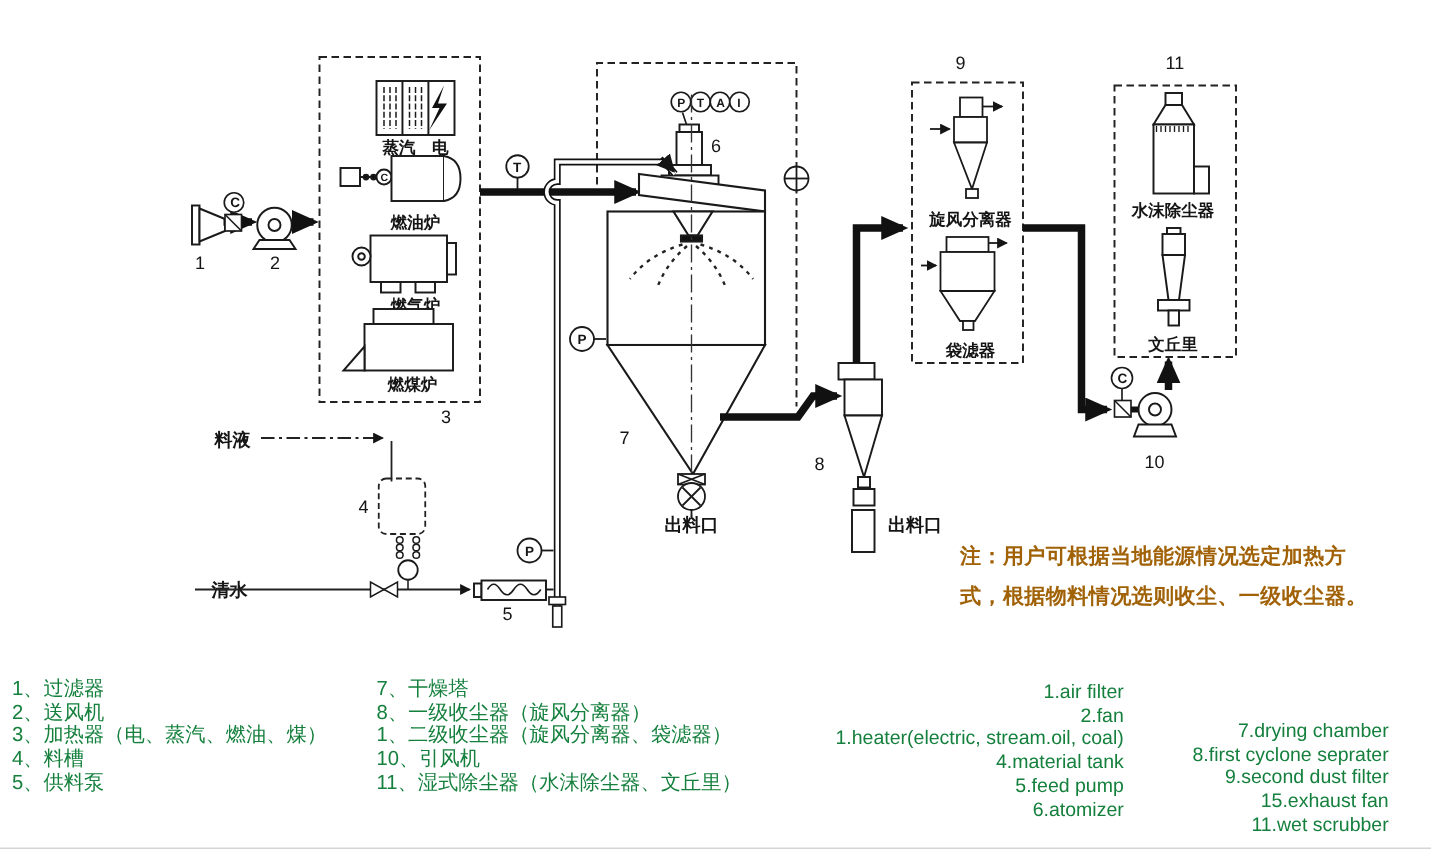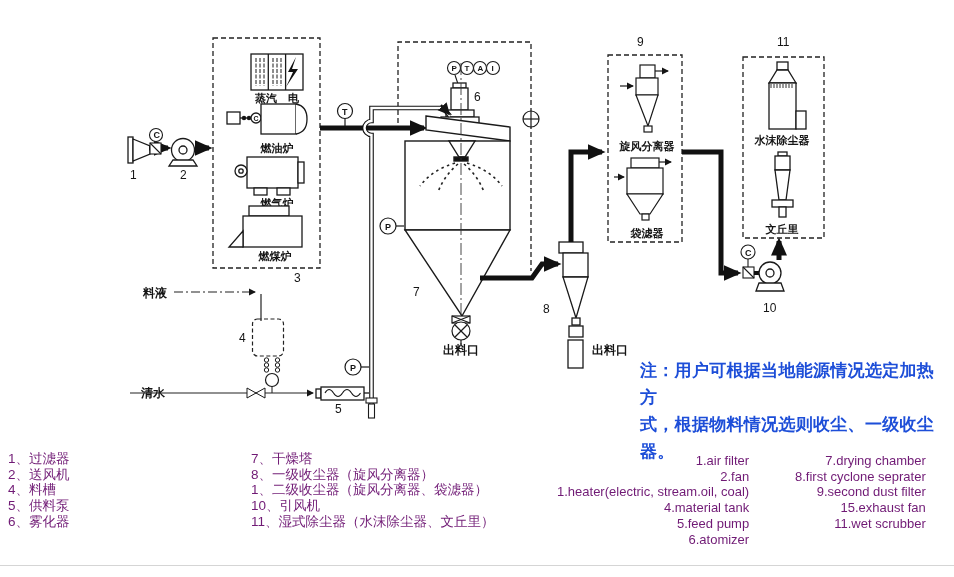--- a/index.html
+++ b/index.html
@@ -4,23 +4,23 @@
 <style>
   html,body{margin:0;padding:0;background:#fff;}
   .canvas{position:relative;width:954px;height:577px;background:#fff;overflow:hidden;
           font-family:"Liberation Sans","DejaVu Sans",sans-serif;color:#1a1a1a;}
   svg{position:absolute;left:0;top:0;}
   svg text{font-family:"Liberation Sans","DejaVu Sans",sans-serif;fill:#151515;}
   .num{font-size:12px;}
   .gauge{font-size:9px;font-weight:bold;}
   .cnlab{font-size:11px;font-weight:bold;}
   .cnlab2{font-size:12px;font-weight:bold;}
-  .note{position:absolute;left:640px;top:357px;width:300px;font-size:17px;line-height:27px;
-        font-weight:600;color:#1d4ed8;letter-spacing:.3px;}
-  .legend-col{position:absolute;white-space:nowrap;color:#701a75;}
+  .note{position:absolute;left:640px;top:357px;width:300px;font-size:14px;line-height:27px;
+        font-weight:600;color:#a16207;letter-spacing:.3px;}
+  .legend-col{position:absolute;white-space:nowrap;color:#15803d;}
   .cncol{font-size:13.5px;line-height:15.7px;}
   .encol{font-size:13px;line-height:15.7px;text-align:right;}
   .hairline{position:absolute;left:0;top:565px;width:954px;height:1px;background:#d5d5d5;}
 </style>
 </head>
 <body>
 
 <div class="canvas">
 
 <svg width="954" height="577" viewBox="0 0 954 577">
@@ -296,40 +296,40 @@
 </svg>
 
 <div class="note">
   <div>注：用户可根据当地能源情况选定加热方</div>
   <div>式，根据物料情况选则收尘、一级收尘器。</div>
 </div>
 
 <div class="legend-col cncol" style="left:8px;top:451px;">
   <div>1、过滤器</div>
   <div>2、送风机</div>
+  <div>3、加热器（电、蒸汽、燃油、煤）</div>
   <div>4、料槽</div>
   <div>5、供料泵</div>
-  <div>6、雾化器</div>
 </div>
 <div class="legend-col cncol" style="left:251px;top:451px;">
   <div>7、干燥塔</div>
   <div>8、一级收尘器（旋风分离器）</div>
   <div>1、二级收尘器（旋风分离器、袋滤器）</div>
   <div>10、引风机</div>
   <div>11、湿式除尘器（水沫除尘器、文丘里）</div>
 </div>
 <div class="legend-col encol" style="left:557px;top:453px;">
   <div>1.air filter</div>
   <div>2.fan</div>
   <div>1.heater(electric, stream.oil, coal)</div>
   <div>4.material tank</div>
   <div>5.feed pump</div>
   <div>6.atomizer</div>
 </div>
-<div class="legend-col encol" style="left:795px;top:453px;">
+<div class="legend-col encol" style="left:795px;top:479px;">
   <div>7.drying chamber</div>
   <div>8.first cyclone seprater</div>
   <div>9.second dust filter</div>
   <div>15.exhaust fan</div>
   <div>11.wet scrubber</div>
 </div>
 
 <div class="hairline"></div>
 
 </div>

